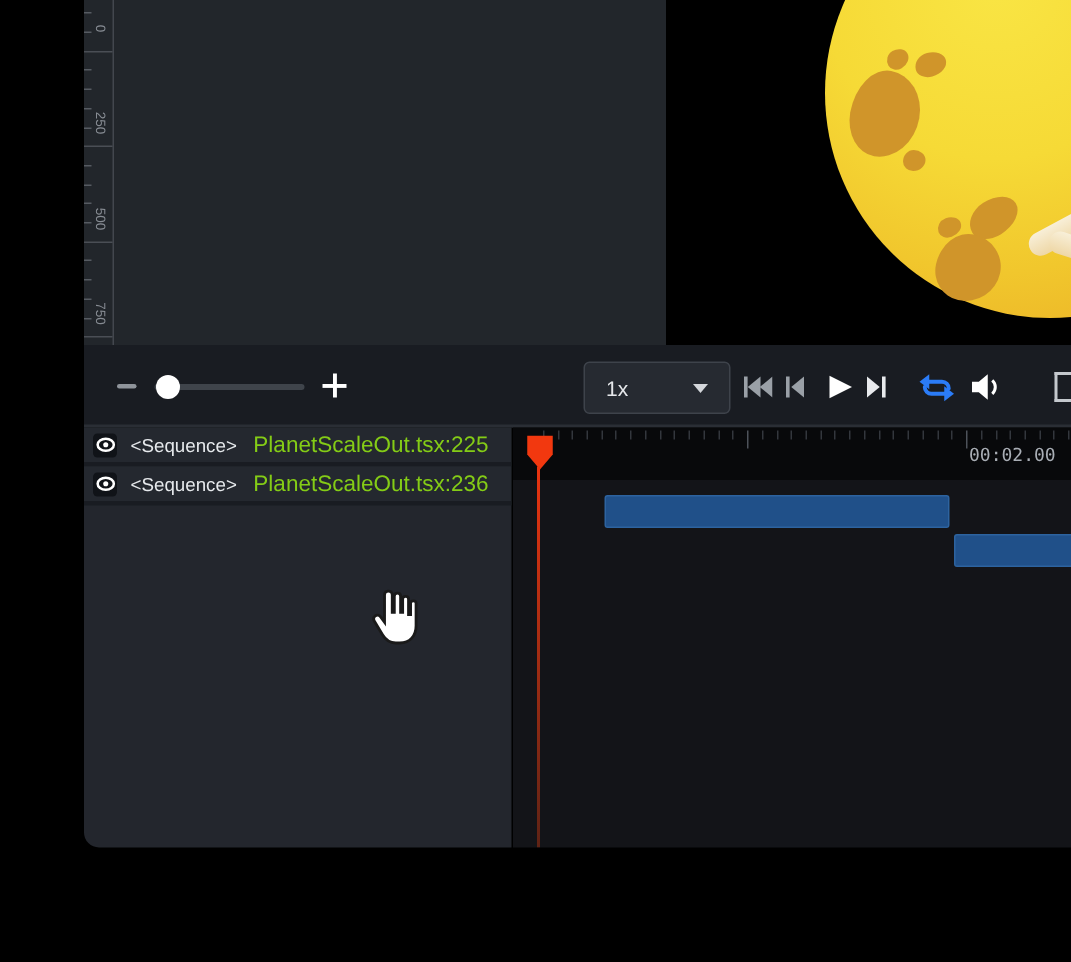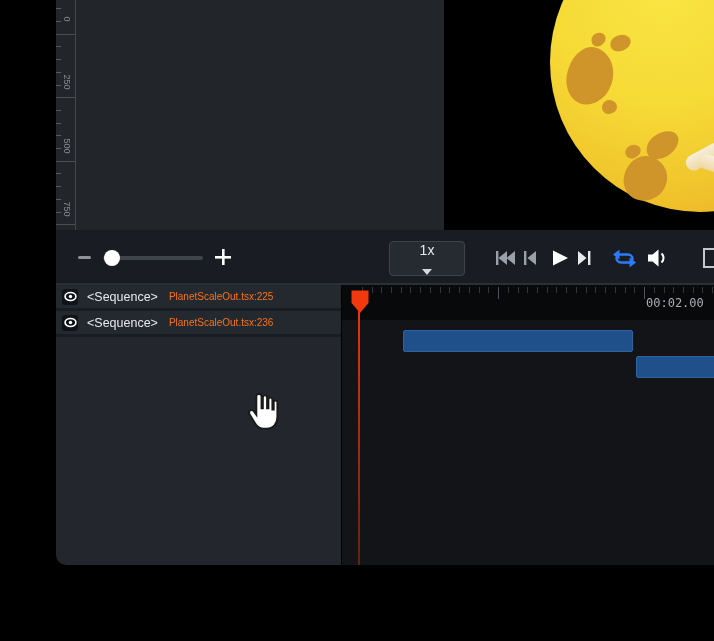--- a/index.html
+++ b/index.html
@@ -25,42 +25,42 @@
            border-bottom:2px solid #2a2e35;box-sizing:border-box;}
   #zoom-out{left:78px;top:256px;width:13px;height:3px;background:#8f949b;border-radius:2px;}
   #zoom-track{left:103px;top:256px;width:100px;height:4px;background:#3f444b;border-radius:2px;}
   #zoom-knob{left:104px;top:250px;width:16px;height:16px;background:#fff;border-radius:50%;}
   .dropdown{position:absolute;top:241px;height:35px;background:#262a31;border:1px solid #3e434b;
             border-radius:4px;box-sizing:border-box;display:flex;align-items:center;
             justify-content:space-between;padding:0 14px;color:#e6e8eb;font-size:14px;}
   .caret{width:0;height:0;border-left:5px solid transparent;border-right:5px solid transparent;
          border-top:6px solid #d4d7db;}
   #dd-zoom{left:297px;width:86px;}
-  #dd-rate{left:389px;width:76px;flex-direction:column;}
+  #dd-rate{left:389px;width:98px;}
   .ticon{position:absolute;top:249px;}
   #bracket-partial{left:703px;top:248px;width:11px;height:20px;border:2px solid #c4c8cd;
                    border-right:none;box-sizing:border-box;}
 
   
   #tl-left{left:56px;top:285px;width:285px;height:280px;background:#23262d;
            border-bottom-left-radius:10px;overflow:hidden;}
   #tl-header{position:relative;height:45px;background:#181b22;}
   #timecode{position:absolute;left:20px;top:9px;color:#f2f3f5;font-family:"DejaVu Sans Mono",monospace;
             font-size:17px;font-weight:bold;letter-spacing:1px;}
   #frame-link{position:absolute;right:5px;top:11px;color:#4e8ef7;font-family:"DejaVu Sans Mono",monospace;
               font-size:13px;text-decoration:underline;cursor:pointer;}
   .track-row{height:23px;border-bottom:3px solid #191c22;display:flex;align-items:center;background:#24282f;}
   .track-row.audio{background:#272b32;}
   .icon-box{width:16px;height:16px;margin-left:6px;background:#101318;border-radius:3px;
             display:flex;align-items:center;justify-content:center;flex:none;}
   .tri-left{width:0;height:0;border-right:8px solid #e9ebee;border-top:5px solid transparent;
             border-bottom:5px solid transparent;}
   .track-name{margin-left:9px;color:#e6e9ec;font-size:12.5px;white-space:nowrap;}
   .track-row.audio .track-name{margin-left:20px;}
-  .track-path{margin-left:11px;color:#f97316;font-size:10px;white-space:nowrap;}
+  .track-path{margin-left:11px;color:#84cc16;font-size:15px;white-space:nowrap;}
 
   
   #tl-right{left:342px;top:285px;width:372px;height:280px;background:#131418;overflow:hidden;}
   #t-ruler{position:absolute;left:0;top:0;width:428px;height:35px;background:#08090b;}
   .tick{position:absolute;top:2px;width:1px;height:6px;background:#33373d;}
   .tick.major{height:12px;background:#4d525a;}
   #ruler-time-label{position:absolute;left:304px;top:11px;color:#a9aeb5;font-size:12px;
                     font-family:"DejaVu Sans Mono",monospace;}
   .clip-bar{position:absolute;height:22px;background:#205089;border:1px solid #2d639f;
             border-radius:2px;box-sizing:border-box;}

